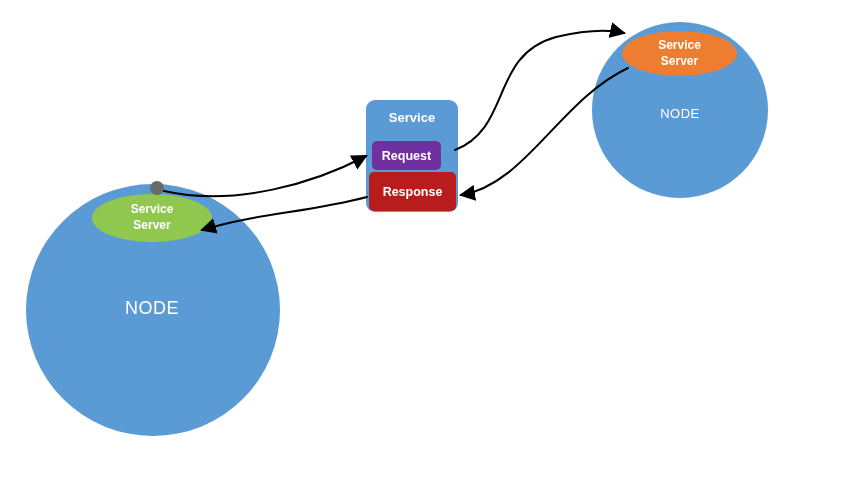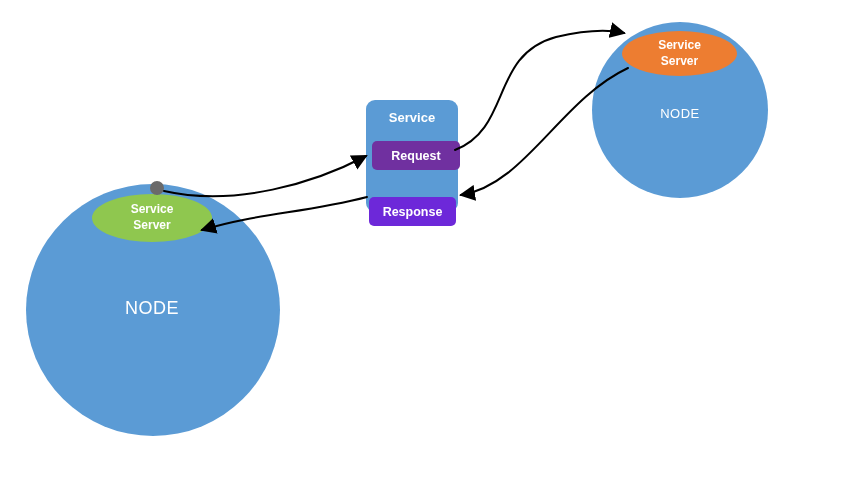--- a/index.html
+++ b/index.html
@@ -103,25 +103,25 @@
 
   <div class="ellipse" style="left: 622px; top: 31px; width: 115px; height: 45px; background-color: rgb(237, 125, 49);">
     <span>Service</span>
     <span>Server</span>
   </div>
 
   <div class="service-panel" style="background-color: rgb(91, 155, 213);">
     <div class="panel-title">Service</div>
   </div>
 
-  <div class="action-box" style="left: 372px; top: 141px; width: 88px; height: 29px; background-color: rgb(112, 48, 160);">
+  <div class="action-box" style="left: 372px; top: 141px; width: 69px; height: 29px; background-color: rgb(112, 48, 160);">
     <span>Request</span>
   </div>
 
-  <div class="action-box" style="left: 369px; top: 197px; width: 87px; height: 29px; background-color: #6d28d9;">
+  <div class="action-box" style="left: 369px; top: 172px; width: 87px; height: 39px; background-color: #b91c1c;">
     <span>Response</span>
   </div>
 
   <svg class="arrows" width="854" height="480" viewBox="0 0 854 480">
     <defs>
       <marker id="arrowhead" markerWidth="9" markerHeight="8" refX="7" refY="4" orient="auto">
         <path d="M0,0 L8,4 L0,8 z" fill="#000000"></path>
       </marker>
     </defs>
     <path class="arrow" marker-end="url(#arrowhead)" d="M 164 191 C 235 207, 315 183, 366 156" style="stroke: rgb(0, 0, 0);"></path>

